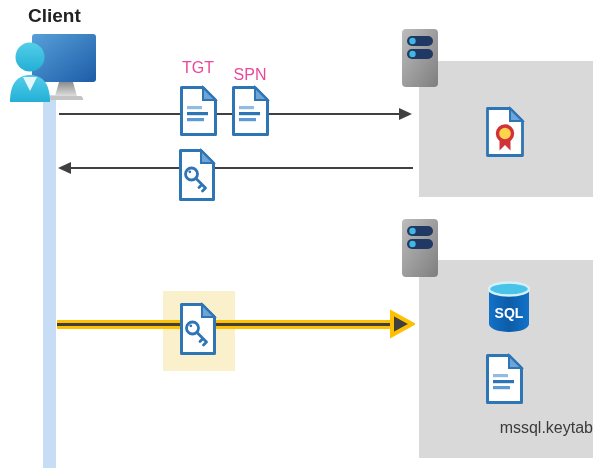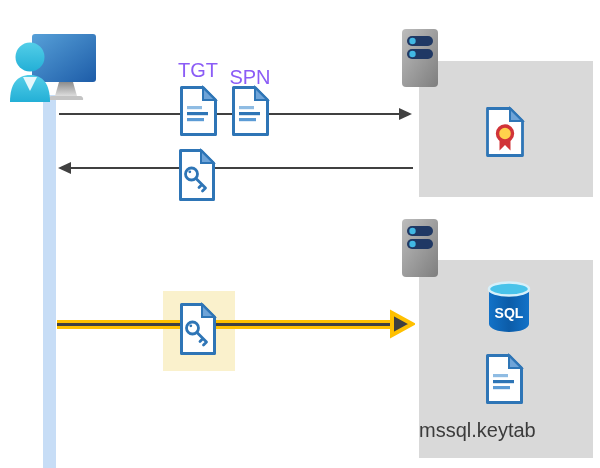--- a/index.html
+++ b/index.html
@@ -2,37 +2,38 @@
 <html><head>
 <meta charset="utf-8">
 <style>
   html,body{margin:0;padding:0;background:#ffffff;}
   .canvas{
     position:relative;width:600px;height:468px;background:#ffffff;overflow:hidden;
     font-family:"Liberation Sans", sans-serif;
   }
   .abs{position:absolute;}
   .bold-label{font-weight:bold;font-size:19px;color:#222;line-height:22px;}
-  .small-label{font-size:20px;color:#8b5cf6;text-align:center;}
-  .keytab-label{font-size:20px;color:#3b3b3b;text-align:left;}
+  .small-label{font-size:16px;color:#ec4899;text-align:center;}
+  .keytab-label{font-size:16px;color:#3b3b3b;text-align:right;}
   .gray-box{background:#d9d9d9;}
   .lifeline{background:#c7ddf6;}
   .hline{background:#404040;height:2px;}
   .arrowhead-right{width:0;height:0;border-top:6px solid transparent;border-bottom:6px solid transparent;border-left:13px solid #404040;}
   .arrowhead-left{width:0;height:0;border-top:6px solid transparent;border-bottom:6px solid transparent;border-right:13px solid #404040;}
   .yellow-band{background:#ffc000;height:9px;}
   .yellow-core{background:#404040;height:3px;}
   .highlight{background:#faf1cc;}
   svg{display:block;}
 </style>
 </head>
 <body>
 
 <div class="canvas">
 
+  <div class="abs bold-label" style="left:28px;top:5px;">Client</div>
 
   <div class="abs lifeline" style="left:43px;top:95px;width:13px;height:373px;"></div>
 
   <svg class="abs" style="left:8px;top:28px;" width="100" height="78" viewBox="0 0 100 78">
     <defs>
       <linearGradient id="monGrad" x1="0" y1="0" x2="1" y2="1">
           <stop offset="0" stop-color="#57A0D8"></stop>
           <stop offset="1" stop-color="#1D5CA8"></stop>
         </linearGradient>
       <linearGradient id="standGrad" x1="0" y1="0" x2="0" y2="1">

